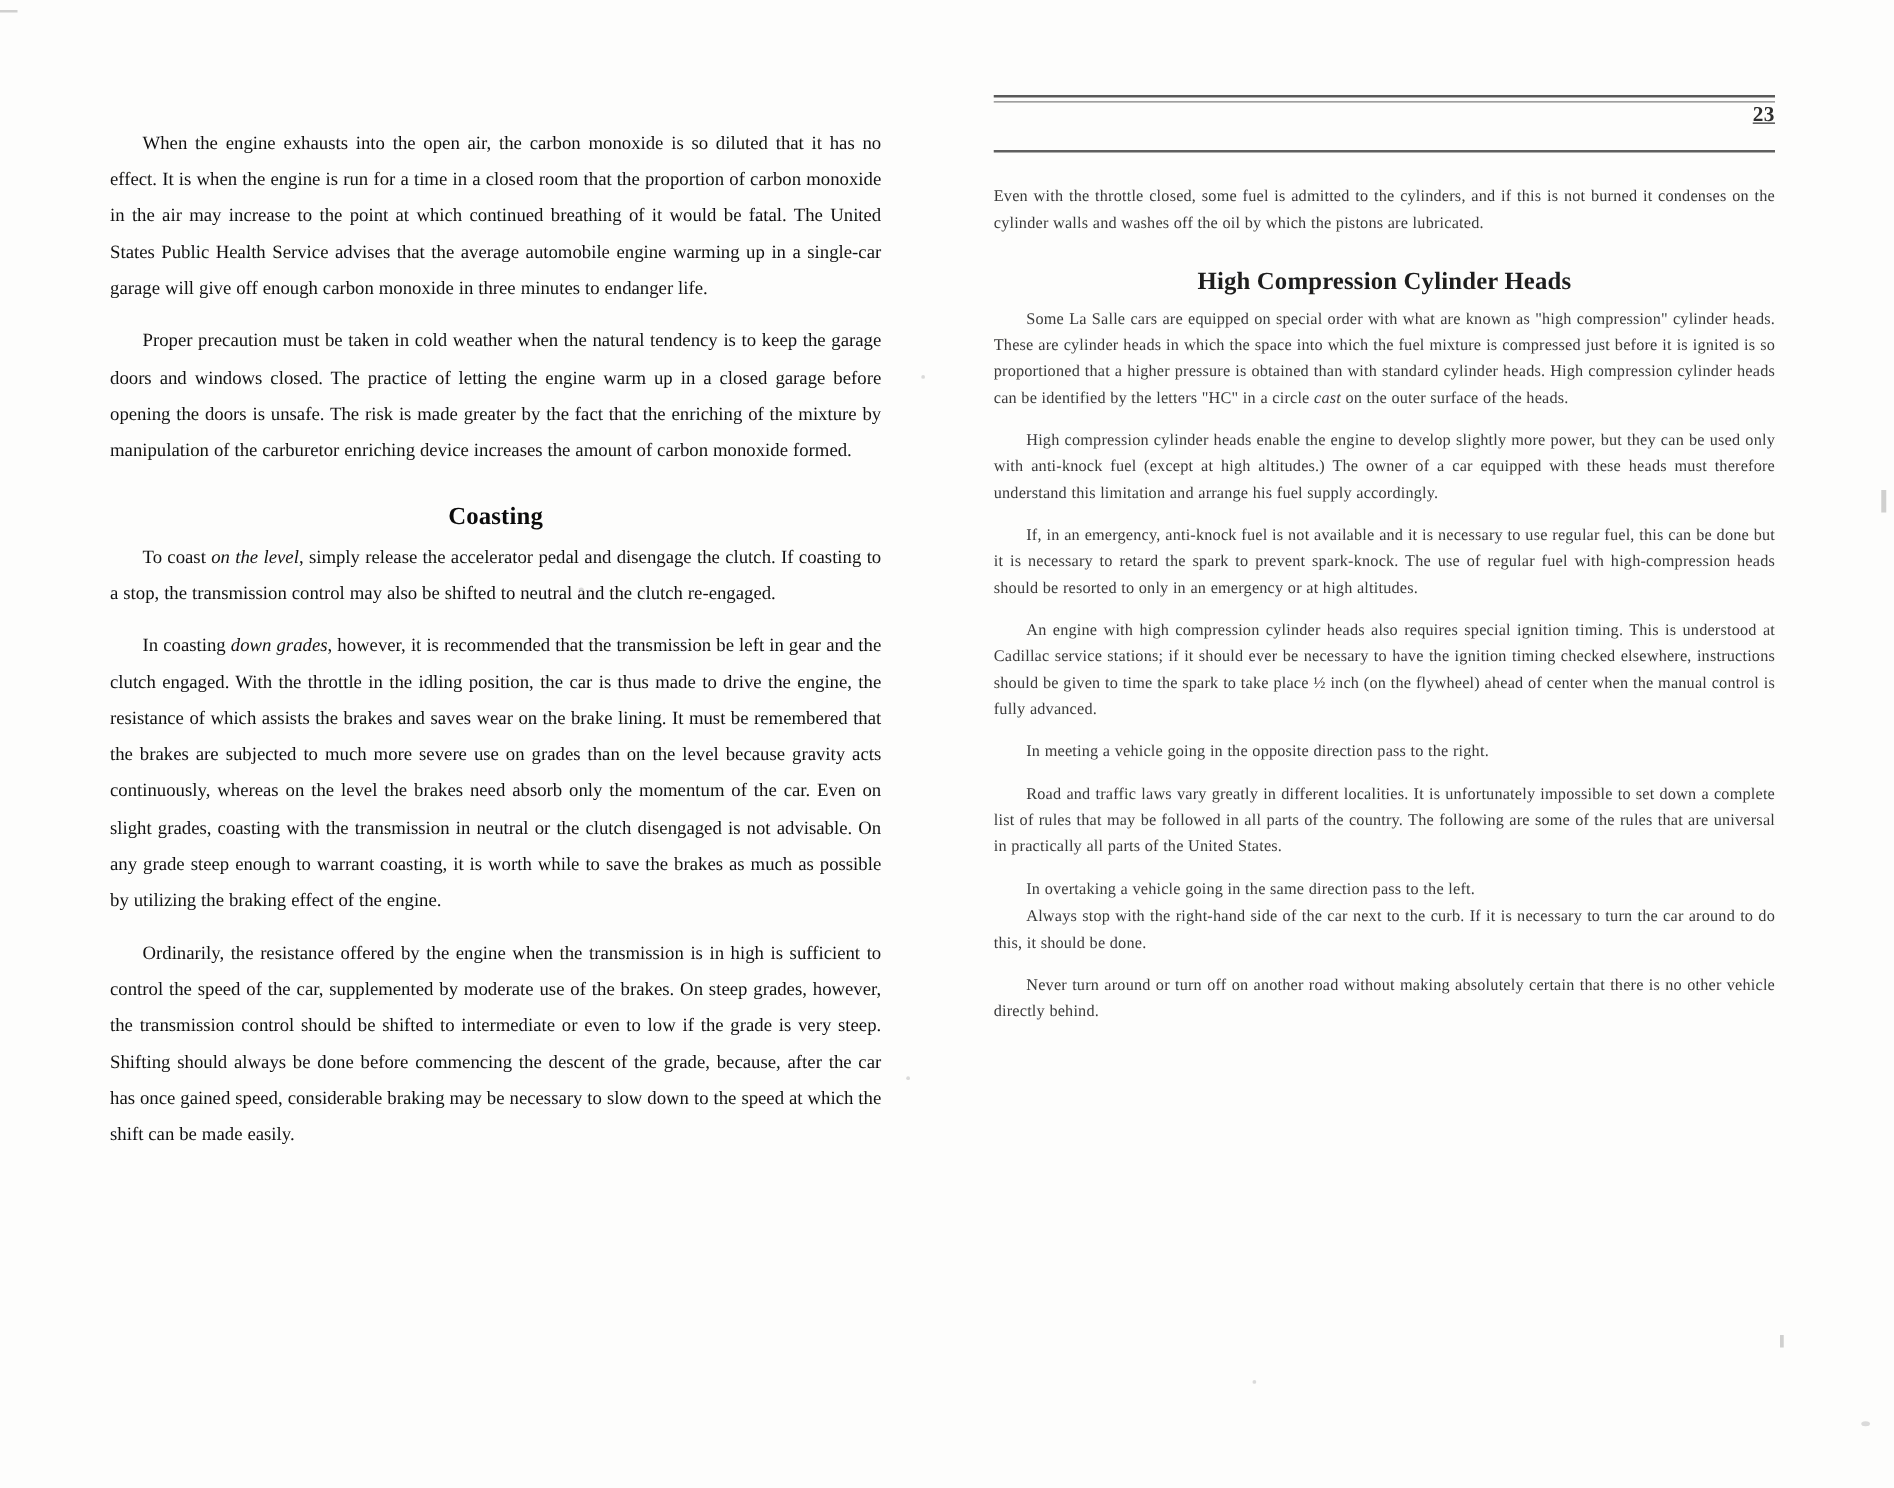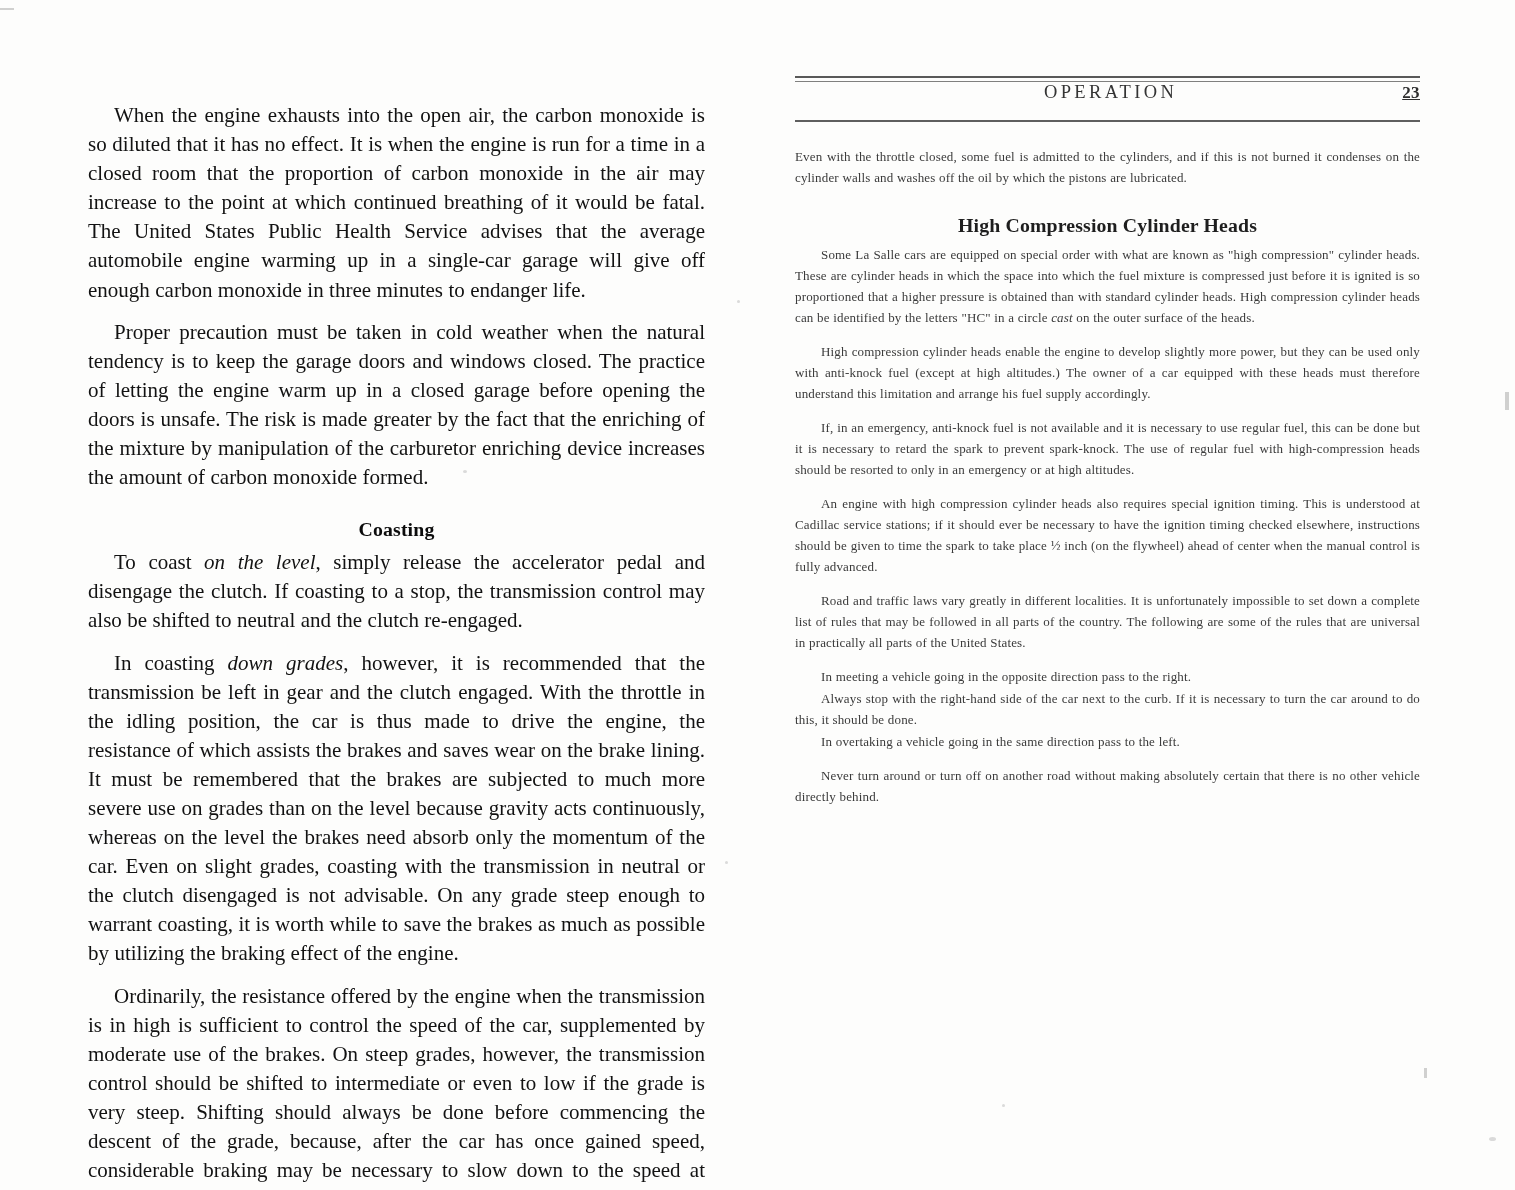--- a/index.html
+++ b/index.html
@@ -56,21 +56,21 @@
     height:2px;background:#1b1b1b;margin-bottom:0;
   }
   .page-right .rule-bot{ background:#434343;opacity:.85;height:1.8px;}
 
   
   .body{ margin-top:25px; }
   p.para{
     margin:0 0 0 0;
     text-align:justify;
     text-indent:26px;
-    font-size:21px;
+    font-size:15px;
     line-height:29.1px;
     color:#121212;
     hyphens:none;
     word-spacing:.2px;
   }
   p.para + p.para{ margin-top:13px; }
   p.noindent{ text-indent:0; }
   p.tight + p.tight{ margin-top:1px; }
 
   h2.subhead{
@@ -125,43 +125,42 @@
 
     </div>
   </div>
 
   <div class="page page-right">
 
     <div class="head">
       <div class="rule-top"></div>
       <div class="head-row">
         <span class="folio-spacer"></span>
-        <span class="runtitle">OPERATION</span>
         <span class="folio">23</span>
       </div>
       <div class="rule-bot"></div>
     </div>
 
     <div class="body">
       <p class="para noindent">Even with the throttle closed, some fuel is admitted to the cylinders, and if this is not burned it condenses on the cylinder walls and washes off the oil by which the pistons are lubricated.</p>
 
       <h2 class="subhead">High Compression Cylinder Heads</h2>
 
       <p class="para"><span>Some La Salle cars are equipped on special order with what are known as "high compression" cylinder heads.  These are cylinder heads in which the space into which the fuel mixture is compressed just before it is ignited is so proportioned that a higher pressure is obtained than with standard cylinder heads.  High compression cylinder heads can be identified by the letters "HC" in a circle </span><i>cast</i><span> on the outer surface of the heads.</span></p>
 
       <p class="para">High compression cylinder heads enable the engine to develop slightly more power, but they can be used only with anti-knock fuel (except at high altitudes.)  The owner of a car equipped with these heads must therefore understand this limitation and arrange his fuel supply accordingly.</p>
       <p class="para">If, in an emergency, anti-knock fuel is not available and it is necessary to use regular fuel, this can be done but it is necessary to retard the spark to prevent spark-knock.  The use of regular fuel with high-compression heads should be resorted to only in an emergency or at high altitudes.</p>
       <p class="para">An engine with high compression cylinder heads also requires special ignition timing.  This is understood at Cadillac service stations; if it should ever be necessary to have the ignition timing checked elsewhere, instructions should be given to time the spark to take place ½ inch (on the flywheel) ahead of center when the manual control is fully advanced.</p>
 
 
+      <p class="para tight">In meeting a vehicle going in the opposite direction pass to the right.</p>
+
       <p class="para">Road and traffic laws vary greatly in different localities.  It is unfortunately impossible to set down a complete list of rules that may be followed in all parts of the country.  The following are some of the rules that are universal in practically all parts of the United States.</p>
-
-      <p class="para tight">In meeting a vehicle going in the opposite direction pass to the right.</p>
+      <p class="para tight">In overtaking a vehicle going in the same direction pass to the left.</p>
       <p class="para tight">Always stop with the right-hand side of the car next to the curb.  If it is necessary to turn the car around to do this, it should be done.</p>
-      <p class="para tight">In overtaking a vehicle going in the same direction pass to the left.</p>
 
       <p class="para">Never turn around or turn off on another road without making absolutely certain that there is no other vehicle directly behind.</p>
     </div>
   </div>
 </div>
 
 <div class="speck" style="left:737px;top:300px;width:3px;height:3px;"></div>
 <div class="speck" style="left:725px;top:861px;width:3px;height:3px;"></div>
 <div class="speck" style="left:463px;top:470px;width:4px;height:3px;"></div>
 <div class="speck" style="left:1489px;top:1137px;width:7px;height:4px;"></div>

